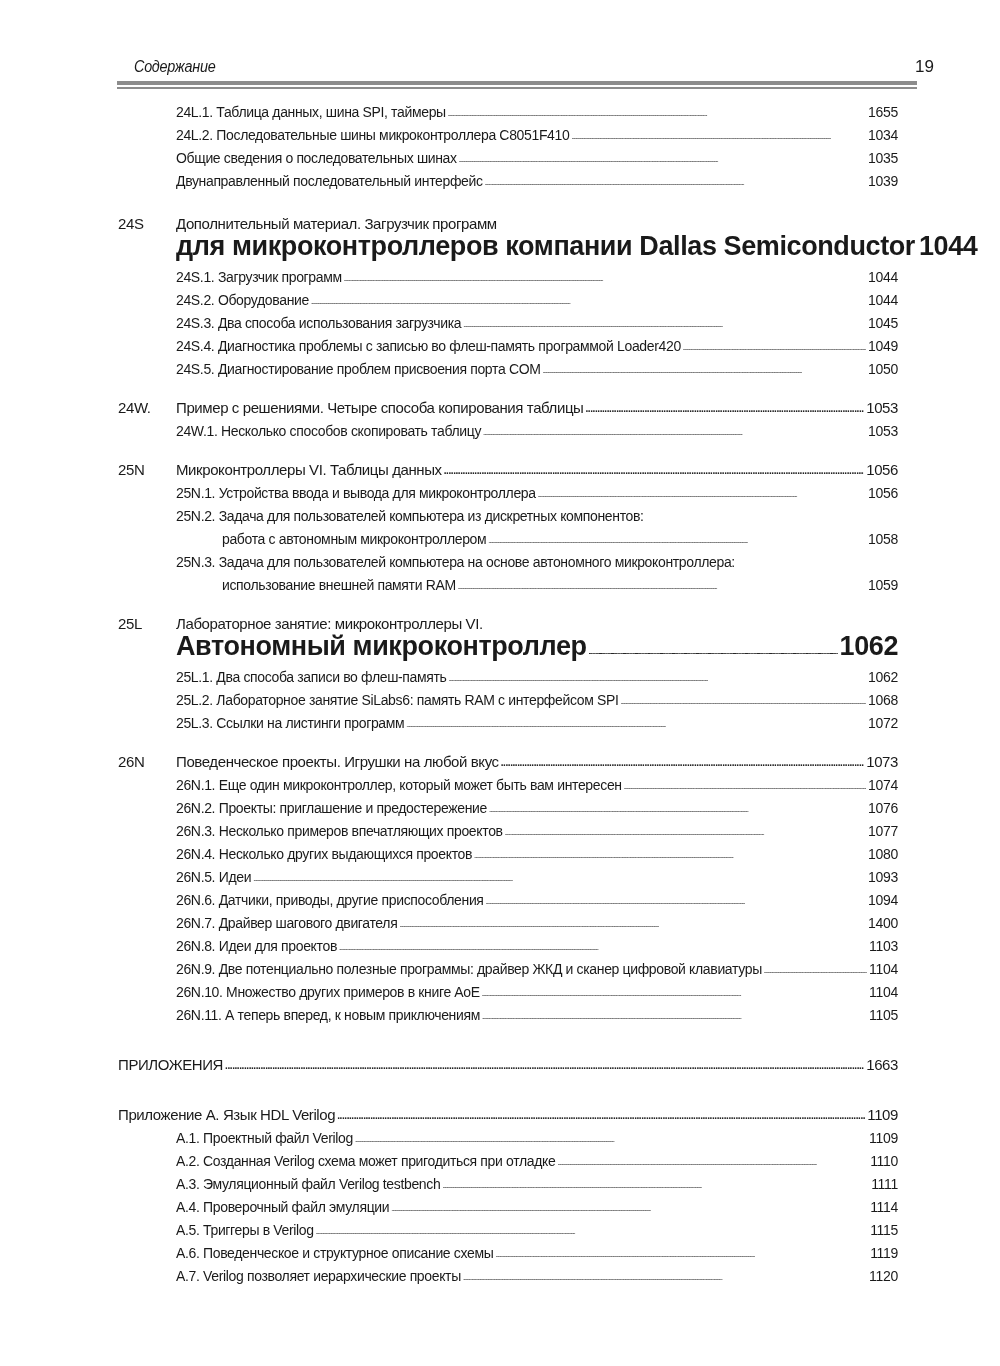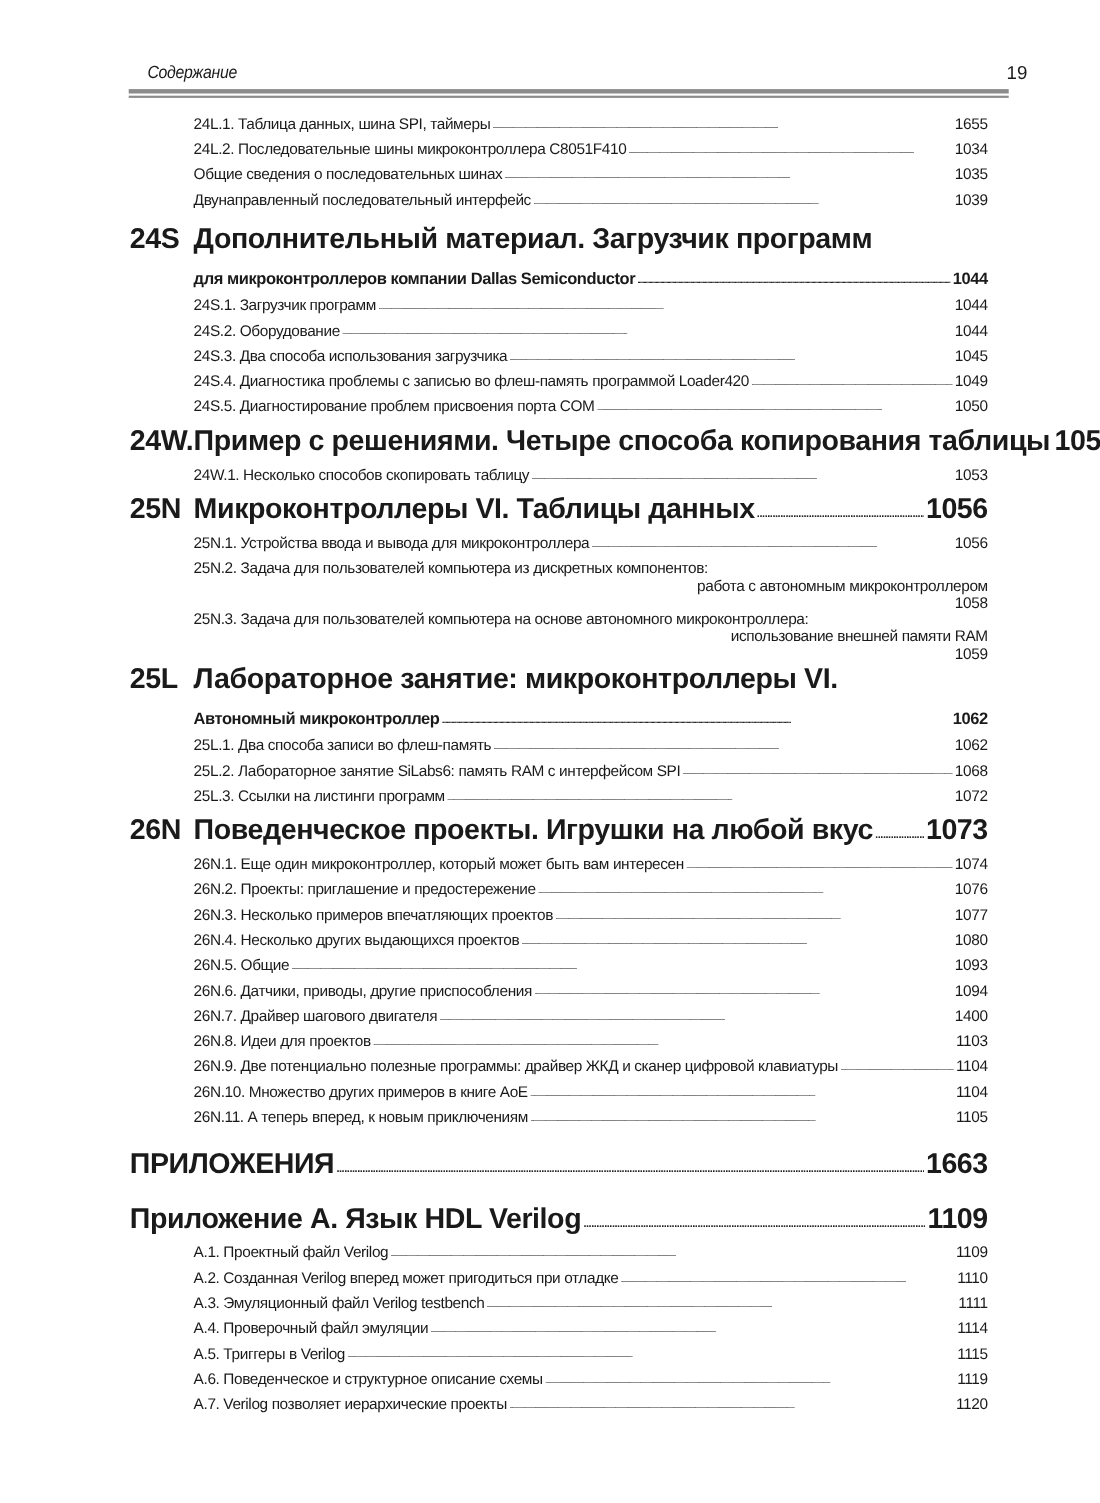--- a/index.html
+++ b/index.html
@@ -11,30 +11,30 @@
   .header-page { position: absolute; right: 0; top: 1px; font-size: 17px; }
   .rule-thick { position: absolute; left: 117px; top: 81px; width: 800px; height: 4px; background: #8c8c8c; }
   .rule-thin { position: absolute; left: 117px; top: 87px; width: 800px; height: 2px; background: #8c8c8c; }
 
   .toc { position: absolute; left: 118px; top: 97px; width: 780px; }
   .row { position: relative; display: flex; align-items: flex-end; white-space: nowrap; }
   .sub { height: 23px; font-size: 14px; margin-left: 58px; }
   .sub .txt, .sub .pg { transform-origin: left; }
   .sub .txt { letter-spacing: -0.35px; }
   .sub .pg { letter-spacing: -0.3px; }
-  .sub.cont { margin-left: 104px; flex-direction: column; }
+  .sub.cont { margin-left: 104px; }
   .leader { flex: 1; overflow: hidden; margin: 0 2px; position: relative; top: -1px; }
   .leader::after { content: ". . . . . . . . . . . . . . . . . . . . . . . . . . . . . . . . . . . . . . . . . . . . . . . . . . . . . . . . . . . . . . . . . . . . . . . . . . . . . . . . . . . . . . . . . . . . . . . . . . . . . . . . . . . . . . . . . . . . . . . . . . . . . . . . . . . . . . . . . . . . . . . . . . . . . . . . . . . . . . . . . . . . . . . . . . . . . . . . . . . . . . . . . . . . . . . . . . . . . . . . . . . . . . . . . . . . . . . . . . . . . . . . . . . . . . . . . . . . . . . . . . . . . . . . . . . . . . . . . . . . . . . . . . . . . . . . . . . . . . . . . . . . . . . . . . .";
                    font-size: 7px; letter-spacing: -1.4px; color: #222; }
   .sub .leader::after { font-size: 7px; letter-spacing: -1.5px; }
   .chap .leader::after { font-size: 10px; letter-spacing: -1.6px; font-weight: bold; }
 
-  .chap { font-weight: bold; font-size: 26px; letter-spacing: -0.4px; height: 30px; }
+  .chap { font-weight: normal; font-size: 15px; letter-spacing: -0.4px; height: 30px; }
   .chap .num { width: 58px; flex: none; }
-  .chap2 { font-weight: bold; font-size: 15px; letter-spacing: -0.4px; height: 30px; margin-left: 58px; }
+  .chap2 { font-weight: bold; font-size: 27px; letter-spacing: -0.4px; height: 30px; margin-left: 58px; }
   .gap-s { height: 9px; }
   .gap-m { height: 13px; }
   .gap-l { height: 20px; }
 </style>
 </head>
 <body>
 
 <div class="header">
   <span class="header-title">Содержание</span>
   <span class="header-page">19</span>
@@ -195,21 +195,21 @@
       <span class="txt">26N.3. Несколько примеров впечатляющих проектов</span>
       <span class="leader"></span>
       <span class="pg">1077</span>
     </div>
   <div class="row sub">
       <span class="txt">26N.4. Несколько других выдающихся проектов</span>
       <span class="leader"></span>
       <span class="pg">1080</span>
     </div>
   <div class="row sub">
-      <span class="txt">26N.5. Общие</span>
+      <span class="txt">26N.5. Идеи</span>
       <span class="leader"></span>
       <span class="pg">1093</span>
     </div>
   <div class="row sub">
       <span class="txt">26N.6. Датчики, приводы, другие приспособления</span>
       <span class="leader"></span>
       <span class="pg">1094</span>
     </div>
   <div class="row sub">
       <span class="txt">26N.7. Драйвер шагового двигателя</span>
@@ -251,21 +251,21 @@
       <span>Приложение А. Язык HDL Verilog</span>
       <span class="leader"></span>
       <span>1109</span>
     </div>
   <div class="row sub">
       <span class="txt">A.1. Проектный файл Verilog</span>
       <span class="leader"></span>
       <span class="pg">1109</span>
     </div>
   <div class="row sub">
-      <span class="txt">A.2. Созданная Verilog вперед может пригодиться при отладке</span>
+      <span class="txt">A.2. Созданная Verilog схема может пригодиться при отладке</span>
       <span class="leader"></span>
       <span class="pg">1110</span>
     </div>
   <div class="row sub">
       <span class="txt">A.3. Эмуляционный файл Verilog testbench</span>
       <span class="leader"></span>
       <span class="pg">1111</span>
     </div>
   <div class="row sub">
       <span class="txt">A.4. Проверочный файл эмуляции</span>

